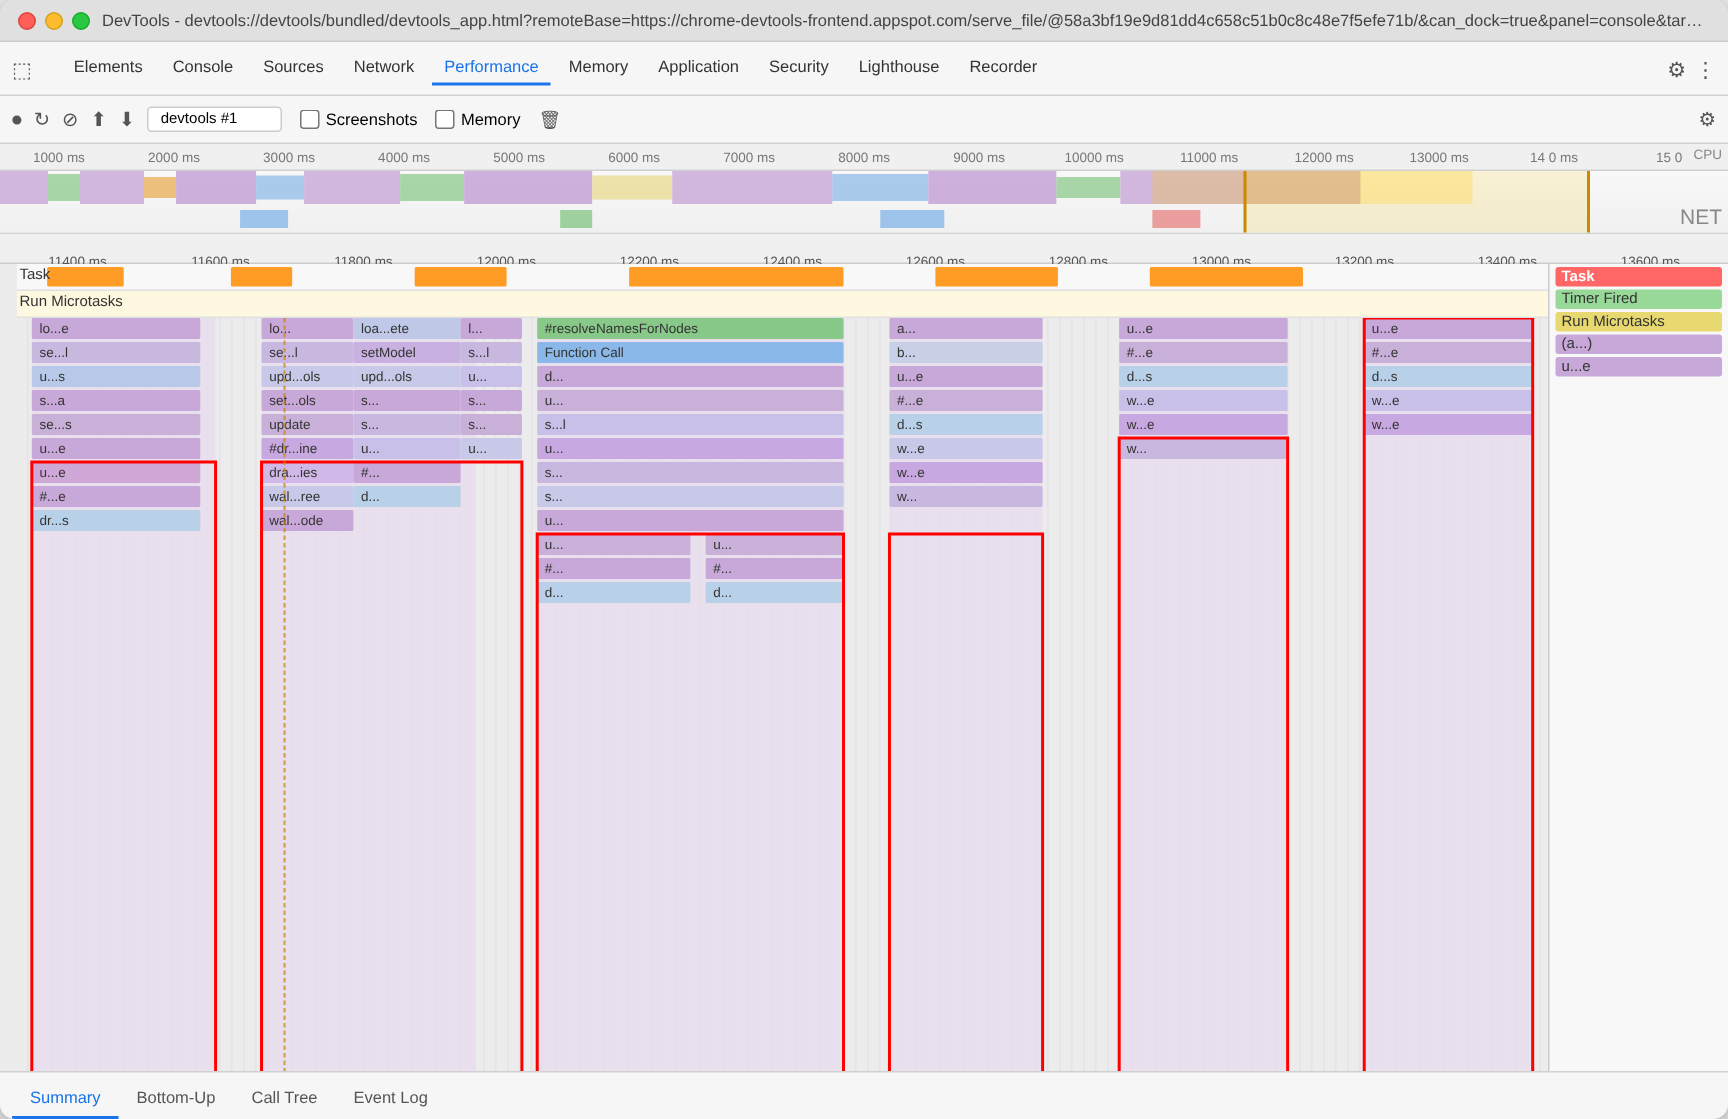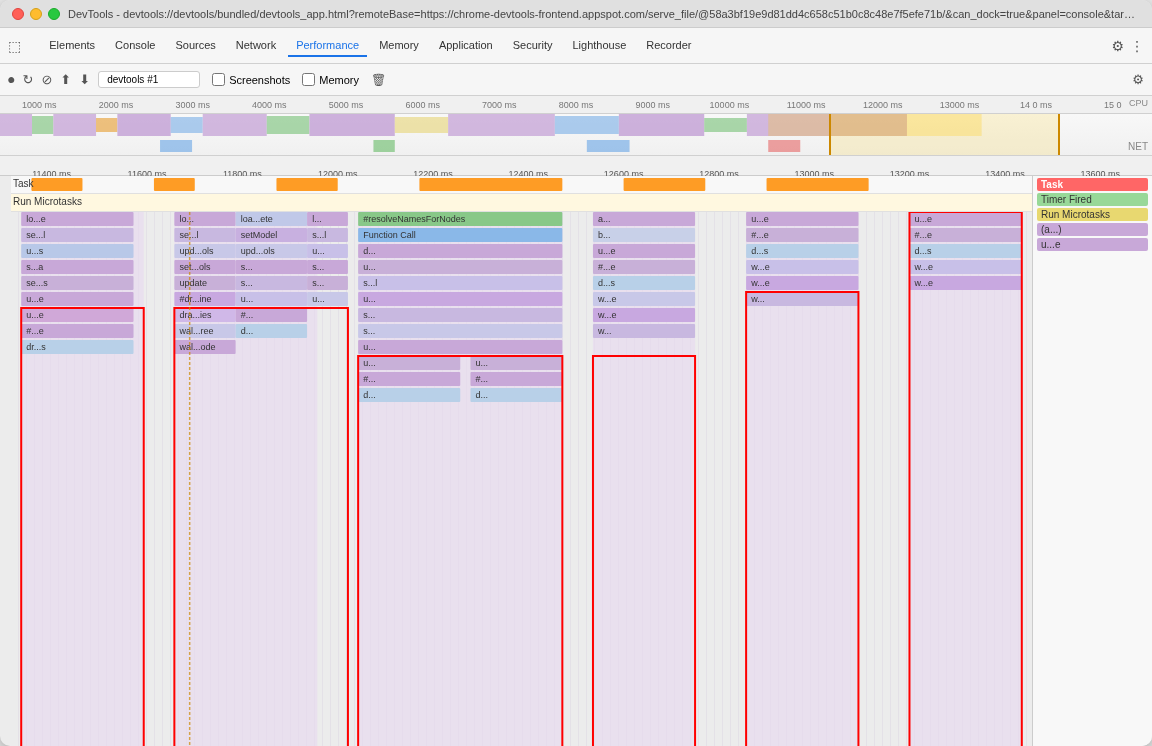--- a/index.html
+++ b/index.html
@@ -298,21 +298,21 @@
     </div>
   </div>
 
   <div class="toolbar2">
     <div class="toolbar2-icons">
       <span style="cursor:pointer;font-size:13px;color:#555;">⏺</span>
       <span style="cursor:pointer;font-size:13px;color:#555;">↻</span>
       <span style="cursor:pointer;font-size:13px;color:#555;">⊘</span>
       <span style="cursor:pointer;font-size:13px;color:#555;">⬆</span>
       <span style="cursor:pointer;font-size:13px;color:#555;">⬇</span>
-      <input class="toolbar2-url" type="text" value="devtools #1" style="width: 102px; font-size: 10px;">
+      <input class="toolbar2-url" type="text" value="devtools #1" style="width: 90px; font-size: 10px;">
     </div>
     <div class="toolbar2-checks">
       <label class="toolbar2-check">
         <input type="checkbox" style="">
         <span>Screenshots</span>
       </label>
       <label class="toolbar2-check">
         <input type="checkbox" style="">
         <span>Memory</span>
       </label>
@@ -374,21 +374,21 @@
 
       <div style="position:absolute;top:22px;left:0;right:85px;height:20px;overflow:hidden;">
         <svg width="100%" height="20" preserveAspectRatio="none">
           <rect x="15%" y="4" width="3%" height="12" fill="#8ab8e8" opacity="0.8"></rect>
           <rect x="35%" y="4" width="2%" height="12" fill="#88c888" opacity="0.8"></rect>
           <rect x="55%" y="4" width="4%" height="12" fill="#8ab8e8" opacity="0.8"></rect>
           <rect x="72%" y="4" width="3%" height="12" fill="#e88888" opacity="0.8"></rect>
         </svg>
       </div>
 
-      <span style="position:absolute;right:4px;bottom:4px;font-size:10px;color:#888;margin-left:43px;">NET</span>
+      <span style="position:absolute;right:4px;bottom:4px;font-size:14px;color:#888;margin-left:43px;">NET</span>
 
       <div style="position:absolute;top:0;left:72%;right:8%;bottom:0;background:rgba(255,200,0,0.15);border-left:2px solid #cc8800;border-right:2px solid #cc8800;"></div>
     </div>
   </div>
 
   <div class="timeline-ruler2">
     <div class="ruler2-marks">
       <span class="ruler2-mark">11400 ms</span>
       <span class="ruler2-mark">11600 ms</span>
       <span class="ruler2-mark">11800 ms</span>
@@ -678,14 +678,20 @@
           <div style="display:flex;align-items:center;gap:3px;background:#c8a8d8;padding:1px 4px;border-radius:2px;margin-bottom:2px;">
             <span style="font-size:10px;color:#333;">(a...)</span>
           </div>
           <div style="display:flex;align-items:center;gap:3px;background:#c8a8d8;padding:1px 4px;border-radius:2px;margin-bottom:2px;">
             <span style="font-size:10px;color:#333;">u...e</span>
           </div>
         </div>
       </div>
     </div>
 
+    <div class="bottom-tabs">
+      <span class="bottom-tab active">Summary</span>
+      <span class="bottom-tab">Bottom-Up</span>
+      <span class="bottom-tab">Call Tree</span>
+      <span class="bottom-tab">Event Log</span>
+    </div>
   </div>
 </div>
 
 </body></html>

